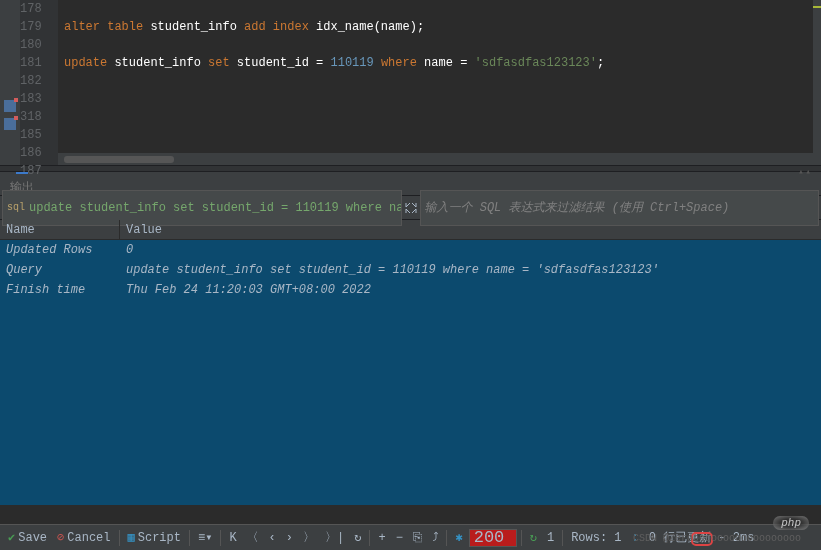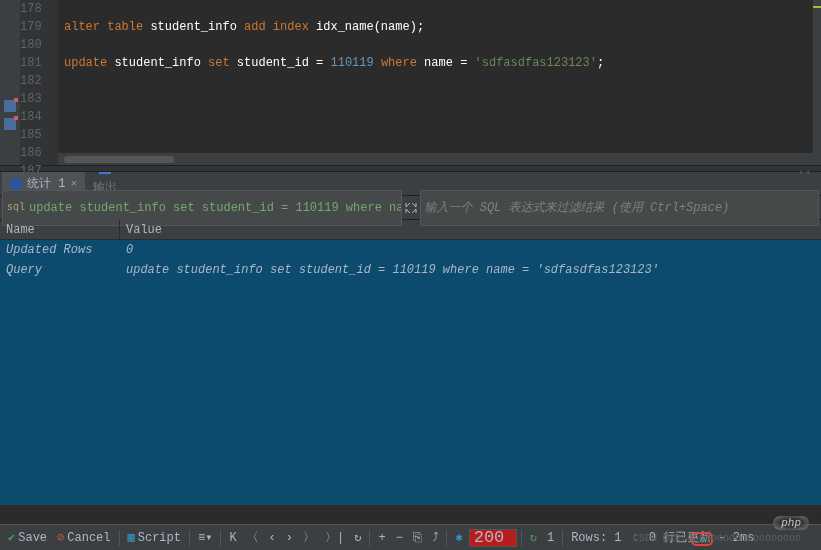--- a/index.html
+++ b/index.html
@@ -62,21 +62,21 @@
     <div class="ic ic-doc"></div>
     <div class="ic ic-doc"></div>
   </div>
   <div class="lines">
     <div>178</div>
     <div>179</div>
     <div>180</div>
     <div>181</div>
     <div>182</div>
     <div>183</div>
-    <div>184</div>
+    <div>318</div>
     <div>185</div>
     <div>186</div>
     <div>187</div>
   </div>
   <div class="code">
     <pre> </pre>
     <pre><span class="kw">alter table</span><span class="plain"> student_info </span><span class="kw">add index</span><span class="plain"> idx_name(name);</span></pre>
     <pre> </pre>
     <pre><span class="kw">update</span><span class="plain"> student_info </span><span class="kw">set</span><span class="plain"> student_id = </span><span class="num">110119</span><span class="plain"> </span><span class="kw">where</span><span class="plain"> name = </span><span class="str">'sdfasdfas123123'</span><span class="plain">;</span></pre>
     <div class="code-scroll">
@@ -84,25 +84,20 @@
       </div>
   </div>
   <div class="right-mini">
       <div class="mark"></div>
     </div>
 </div>
 
 <div class="grips">▴▴</div>
 
 <div class="tabs">
-  <div class="tab active">
-    <span class="ic-tab1"></span>
-    <span>统计 1</span>
-    <span class="close">×</span>
-  </div>
   <div class="tab inactive">
     <span class="ic-tab2"></span>
     <span>输出</span>
   </div>
 </div>
 
 <div class="qbar">
   <div class="qbox q1">
     <span class="pref">sql</span>
     <span>update student_info set student_id = 110119 where name = '</span>
@@ -122,20 +117,24 @@
   <div class="c2">Value</div>
 </div>
 <div class="tbody">
   <div class="trow">
     <div class="c1">Updated Rows</div>
     <div class="c2">0</div>
   </div>
   <div class="trow">
     <div class="c1">Query</div>
     <div class="c2">update student_info set student_id = 110119 where name = 'sdfasdfas123123'</div>
+  </div>
+  <div class="trow">
+    <div class="c1">Finish time</div>
+    <div class="c2">Thu Feb 24 11:20:03 GMT+08:00 2022</div>
   </div>
 </div>
 
 <div class="status">
   <div class="sb">
       <span class="green">✔</span>
       <span class="gray">Save</span>
     </div>
   <div class="sb">
       <span class="red">⊘</span>

